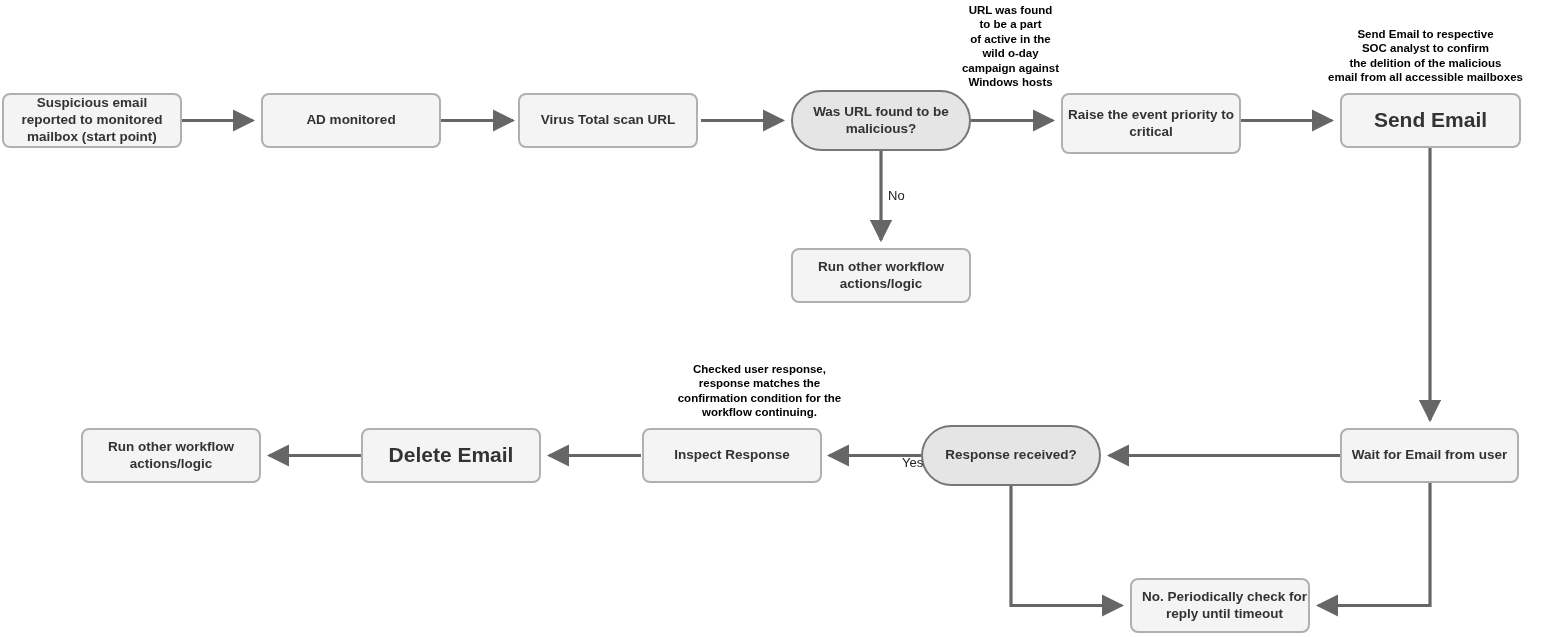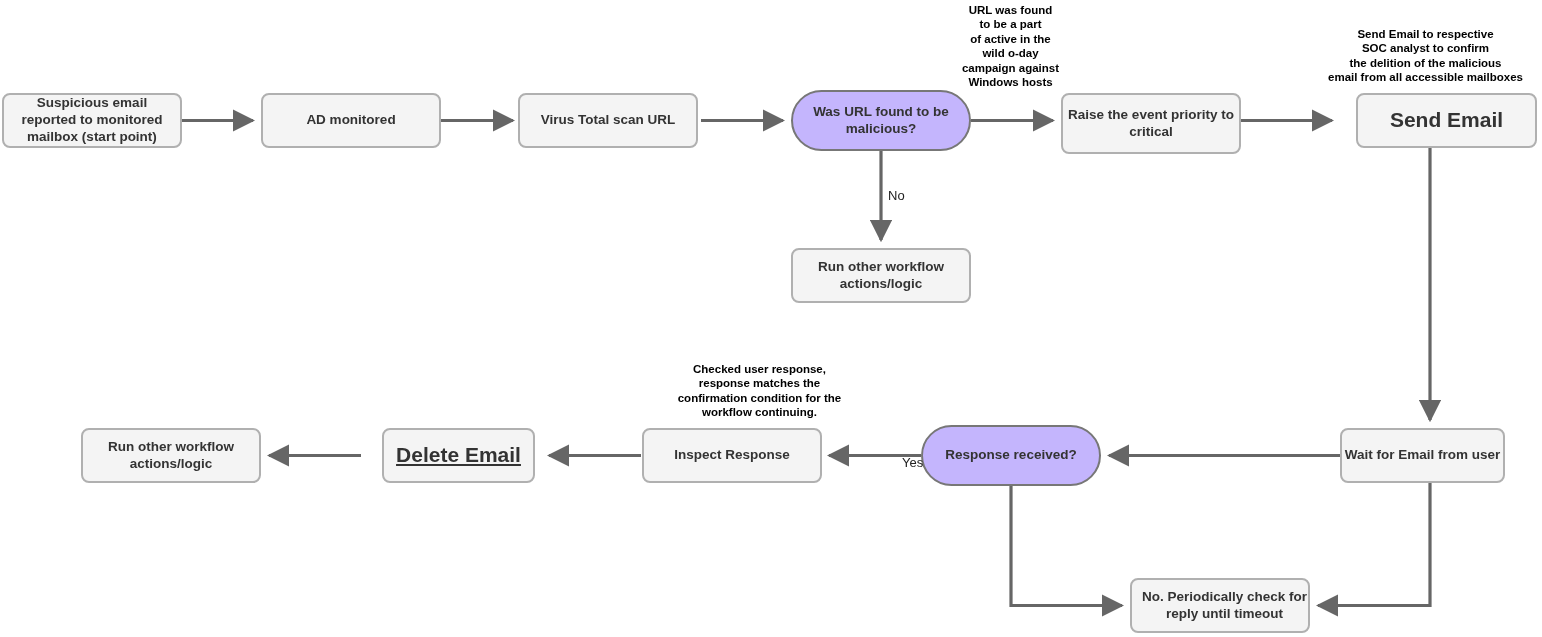--- a/index.html
+++ b/index.html
@@ -37,21 +37,21 @@
   .node.process {
     background: #f4f4f4;
     border: 2px solid #b0b0b0;
     border-radius: 8px;
     font-size: 13.5px;
   }
   .node.process.big {
     font-size: 21px;
   }
   .node.decision {
-    background: #c4b5fd;
+    background: #e5e5e5;
     border: 2px solid #777777;
     border-radius: 40px;
     font-size: 13.5px;
   }
   .edge-label {
     position: absolute;
     color: #222222;
     font-size: 13px;
     font-weight: normal;
     white-space: nowrap;
@@ -127,47 +127,47 @@
   <div class="node decision" style="left:791px; top:90px; width:180px; height:61px;">
     <span>Was URL found to be
 malicious?</span>
   </div>
 
   <div class="node process" style="left:1061px; top:93px; width:180px; height:61px;">
     <span>Raise the event priority to
 critical</span>
   </div>
 
-  <div class="node process big" style="left:1340px; top:93px; width:181px; height:55px;margin-left:16px;">
+  <div class="node process big" style="left:1340px; top:93px; width:181px; height:55px;">
     <span>Send Email</span>
   </div>
 
   <div class="node process" style="left:791px; top:248px; width:180px; height:55px;">
     <span>Run other workflow
 actions/logic</span>
   </div>
 
   <div class="node process" style="left:81px; top:428px; width:180px; height:55px;">
     <span>Run other workflow
 actions/logic</span>
   </div>
 
-  <div class="node process big" style="left:382px; top:428px; width:153px; height:55px;text-decoration:underline;">
+  <div class="node process big" style="left:361px; top:428px; width:180px; height:55px;">
     <span>Delete Email</span>
   </div>
 
   <div class="node process" style="left:642px; top:428px; width:180px; height:55px;">
     <span>Inspect Response</span>
   </div>
 
   <div class="node decision" style="left:921px; top:425px; width:180px; height:61px;">
     <span>Response received?</span>
   </div>
 
-  <div class="node process" style="left:1340px; top:428px; width:165px; height:55px;justify-content:center;">
+  <div class="node process" style="left:1340px; top:428px; width:179px; height:55px;justify-content:center;">
     <span>Wait for Email from user</span>
   </div>
 
   <div class="node process" style="left:1130px; top:578px; width:180px; height:55px;padding-left:9px;">
     <span>No. Periodically check for
 reply until timeout</span>
   </div>
 
   <div class="edge-label" style="left:888px; top:188px;">No</div>
 

